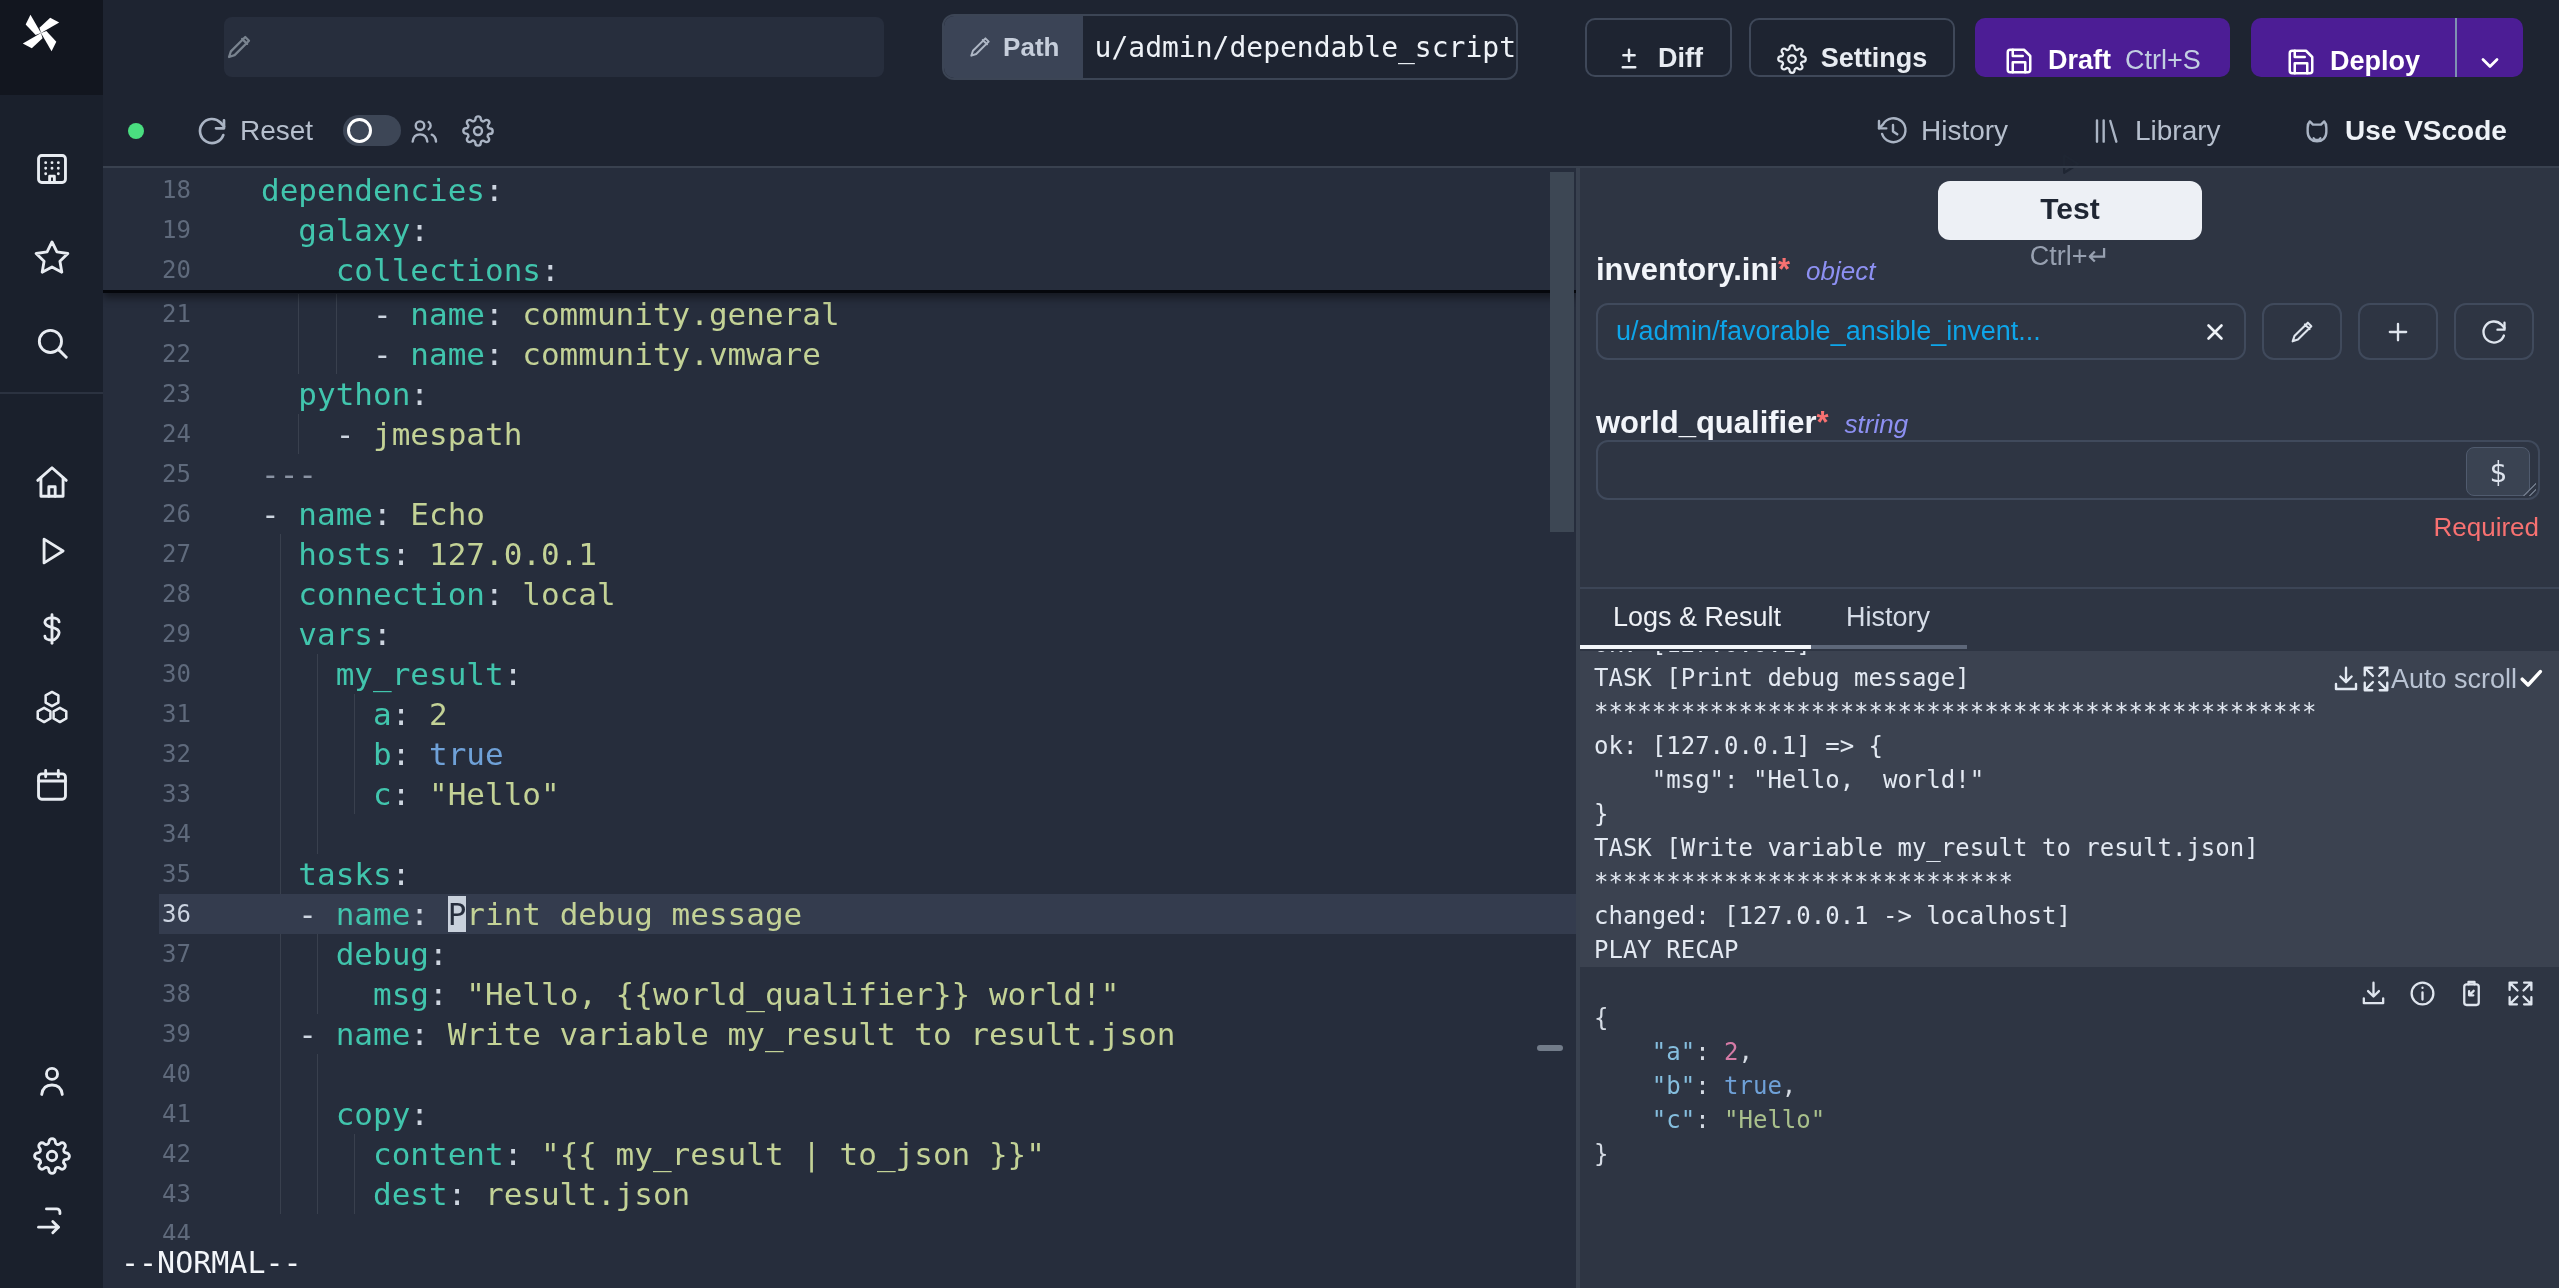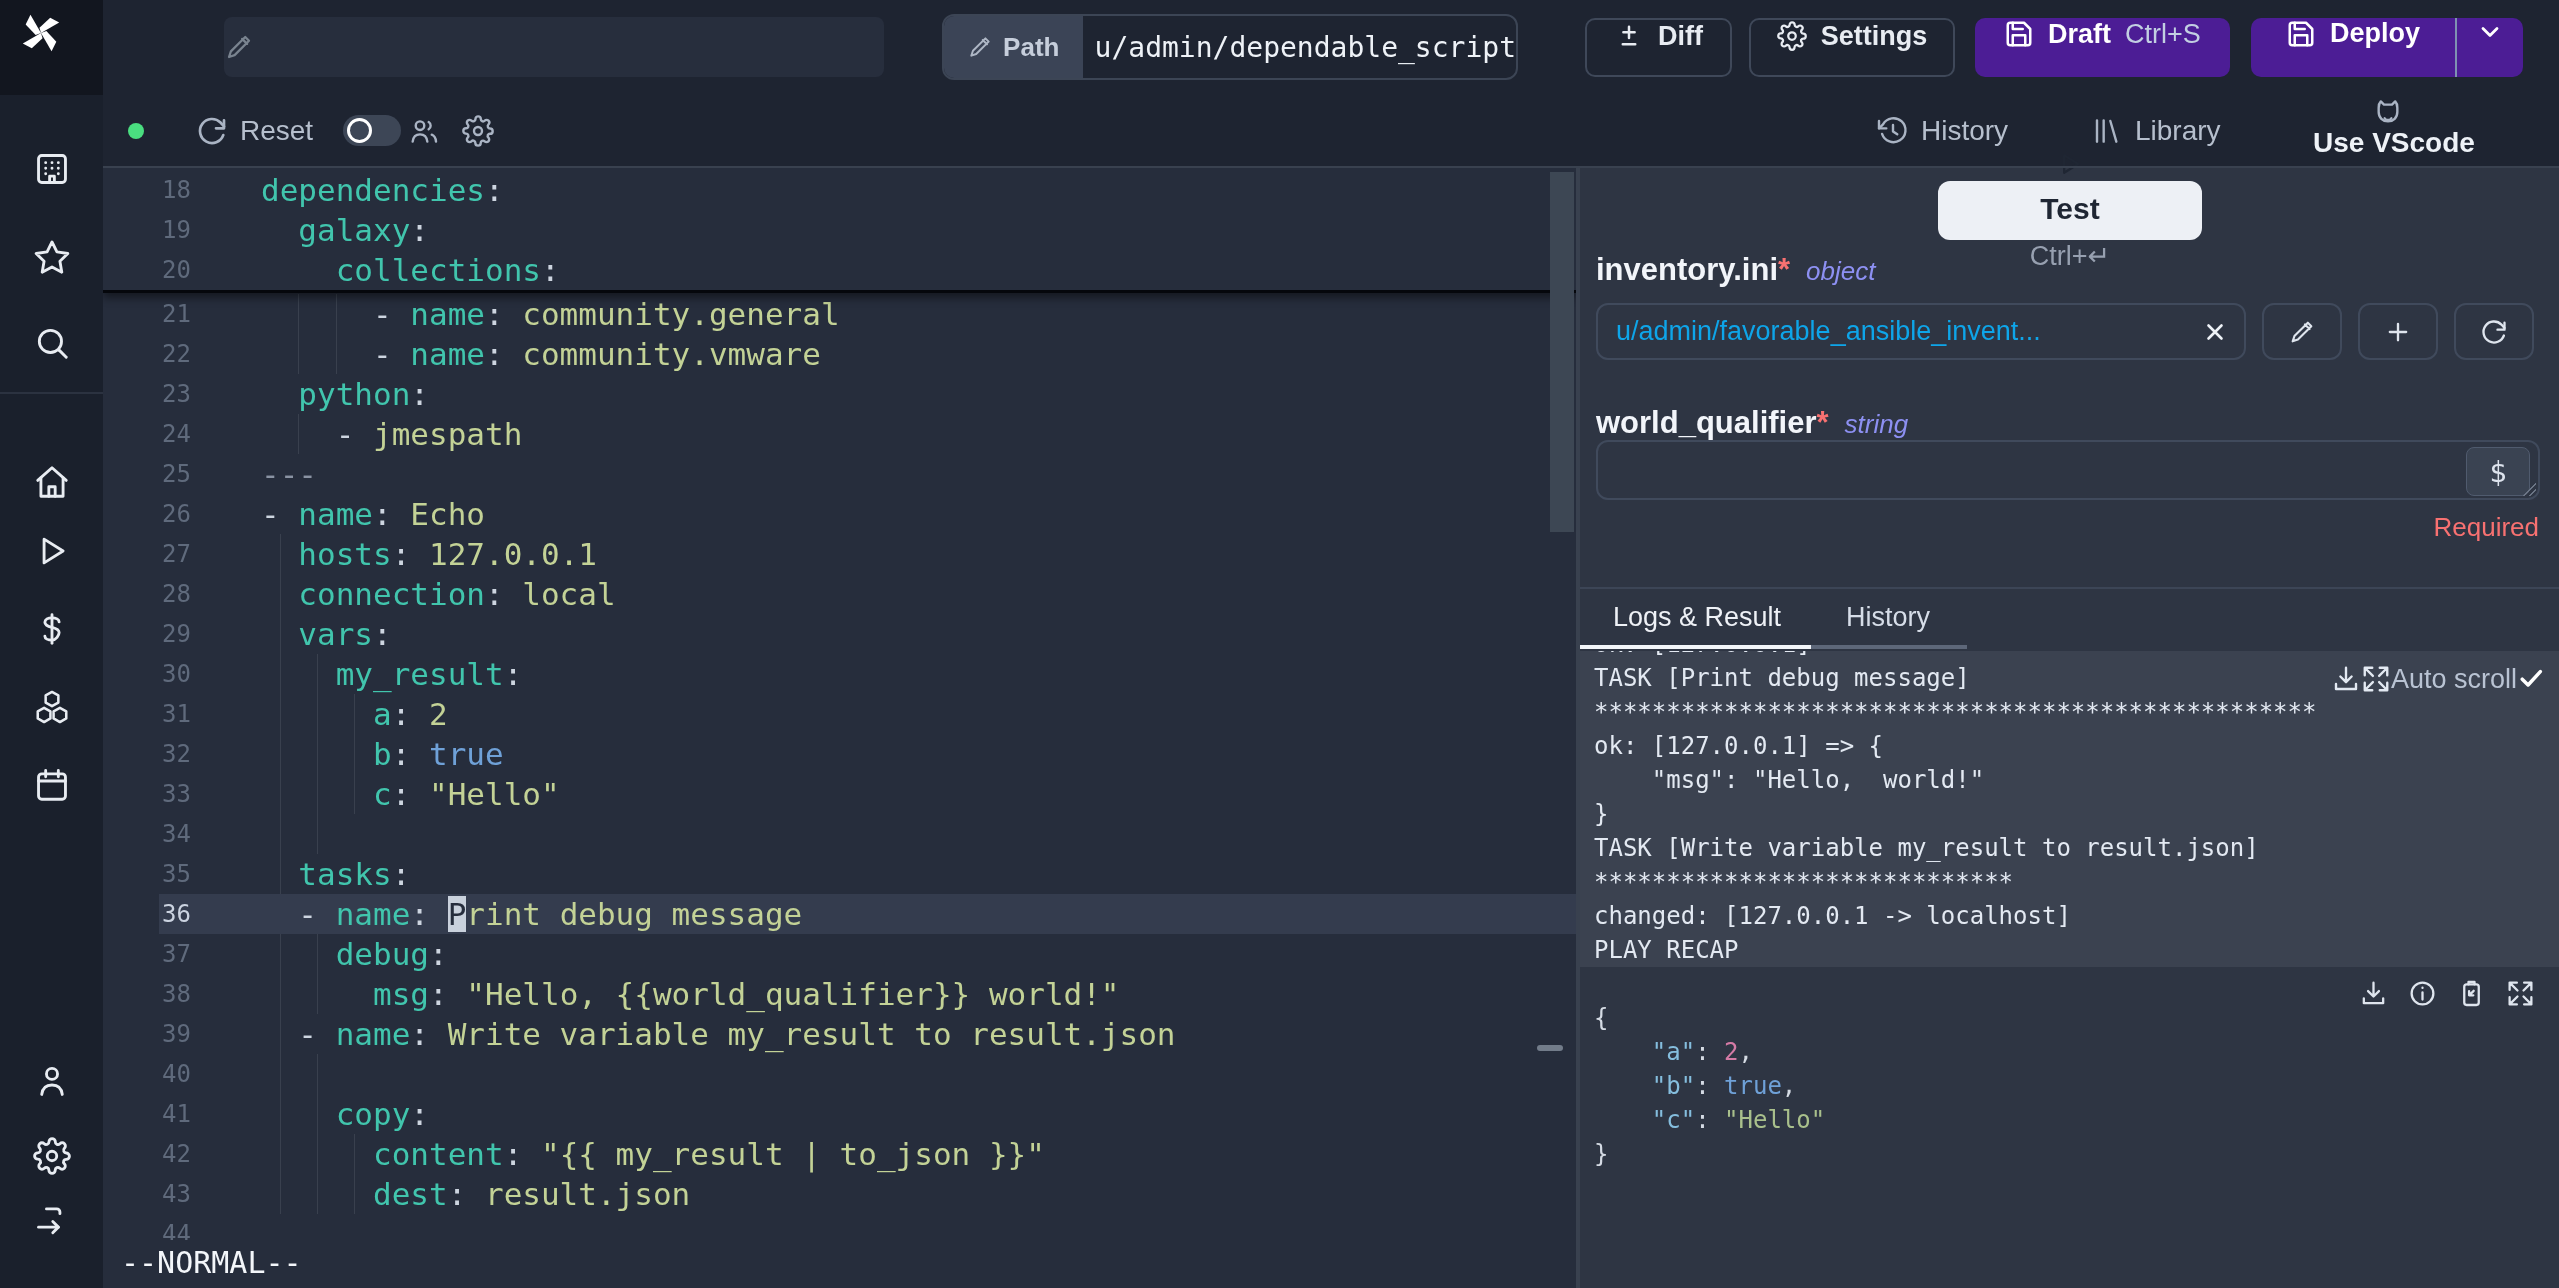--- a/index.html
+++ b/index.html
@@ -31,21 +31,21 @@
   .title-box .ic{width:30px;height:30px;margin-right:22px;color:#79838f;}
 
   .path-box{position:absolute;left:839px;top:14px;width:572px;height:62px;border:2px solid #3c4555;border-radius:12px;
      display:flex;align-items:stretch;overflow:hidden;cursor:pointer;}
   .path-chip{width:152px;background:#3b4456;display:flex;align-items:center;justify-content:center;gap:10px;
      color:#c6cedb;font-size:26px;font-weight:600;}
   .path-chip .ic{width:26px;height:26px;color:#aeb7c5;}
   .path-val{flex:1;display:flex;align-items:center;padding-left:12px;
      font-family:"DejaVu Sans Mono",monospace;font-size:28px;color:#eef2f7;}
 
-  .tbtn{position:absolute;top:18px;height:59px;border-radius:10px;display:flex;align-items:flex-start;justify-content:center;
+  .tbtn{position:absolute;top:18px;height:59px;border-radius:10px;display:flex;align-items:flex-end;justify-content:center;
      gap:14px;font-size:27px;font-weight:600;color:#e8ecf2;cursor:pointer;box-sizing:border-box;}
   .tbtn .ic{width:30px;height:30px;}
   .ob{background:transparent;border:2px solid #3f4859;}
   .bb{background:#4c1d95;border:none;color:#ffffff;}
   .kbd-dim{font-weight:400;color:#c2cfe2;}
   .deploy-sep{width:2px;height:59px;background:#7e92b2;margin:0 0;}
   .deploy-chev{width:66px;display:flex;align-items:center;justify-content:center;}
   .deploy-chev .ic{width:28px;height:28px;}
 
   
@@ -331,21 +331,21 @@
     <span class="t2-label">History</span>
   </div>
   <div class="t2 t2-group" style="left:1988px;">
     <span class="ic">
       <svg viewBox="0 0 24 24" fill="none" stroke="currentColor" stroke-width="1.8" stroke-linecap="round" stroke-linejoin="round">
           <path d="M4.5 4v16M9.5 4v16M14.5 4.5L19 20"></path>
         </svg>
     </span>
     <span class="t2-label">Library</span>
   </div>
-  <div class="t2 t2-group" style="left:2198px;flex-direction:column;">
+  <div class="t2 t2-group" style="left:2198px;">
     <span class="ic">
       <svg viewBox="0 0 24 24" fill="none" stroke="currentColor" stroke-width="1.8" stroke-linecap="round" stroke-linejoin="round">
           <path d="M5 9.5c0-2 .5-3.6 1.6-4.7L9 7.2h6l2.4-2.4C18.5 5.9 19 7.5 19 9.5v3.3c0 4.1-3 7-7 7s-7-2.9-7-7z"></path>
           <path d="M9.5 17.5c.7 1 1.2 1.3 2.5 1.3s1.8-.3 2.5-1.3"></path>
         </svg>
     </span>
     <span class="t2-label bright">Use VScode</span>
   </div>
 </div>
 

